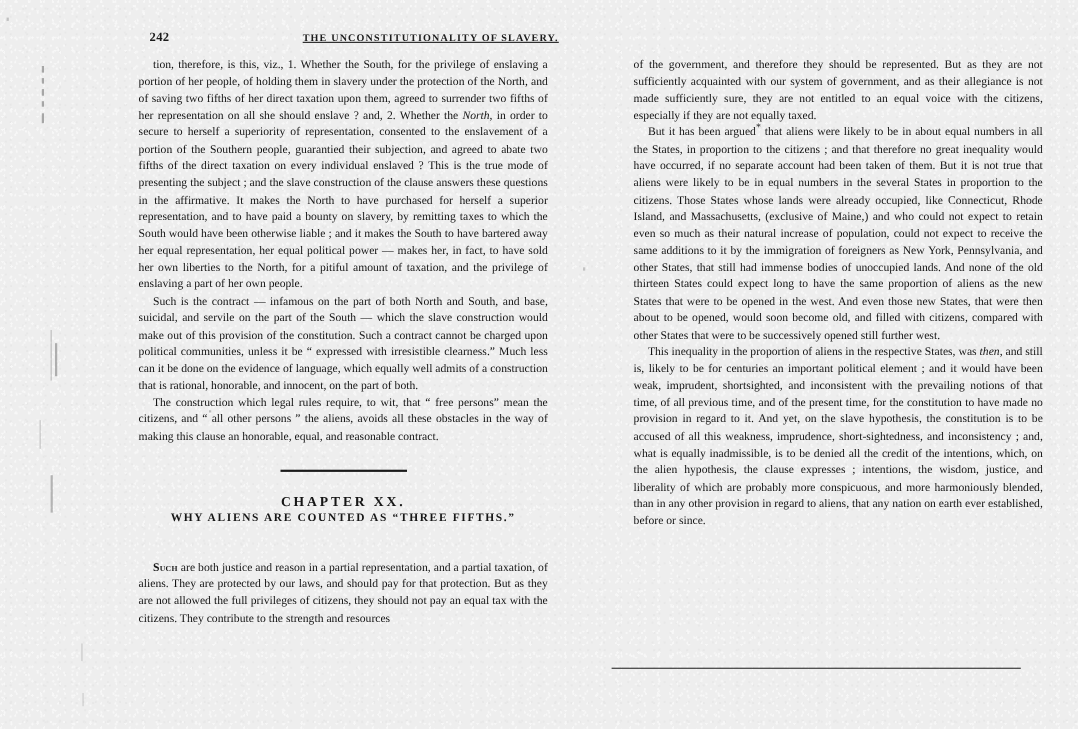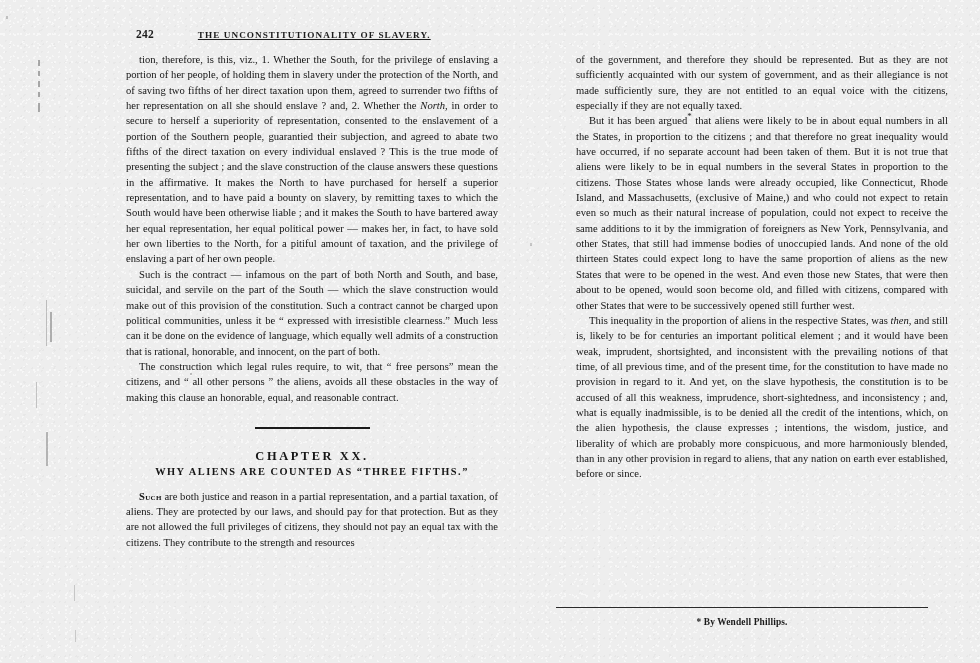--- a/index.html
+++ b/index.html
@@ -64,21 +64,21 @@
   }
   .running-head .title {
     font-family: "Liberation Serif", serif;
     font-size: 9.2px;
     font-weight: 700;
     letter-spacing: 1.05px;
     white-space: nowrap;
     text-decoration: underline;
   }
 
-  .rh-left  { left: 136px; width: 372px; }
+  .rh-left  { left: 136px; width: 372px; justify-content: space-between; }
   .rh-left .folio { margin-right: 44px; }
 
   .col {
     position: absolute;
     top: 52px;
     width: 372px;
     color: #141414;
     font-size: 10.6px;
     line-height: 15.35px;
     text-align: justify;
@@ -122,21 +122,21 @@
     letter-spacing: 2.6px;
     color: #161616;
   }
 
   .chapter-title {
     text-align: center;
     font-size: 10.4px;
     font-weight: 700;
     letter-spacing: 1.5px;
     color: #161616;
-    margin-bottom: 9px;
+    margin-bottom: 29px;
     white-space: nowrap;
   }
 
   .footnote-rule {
     position: absolute;
     left: 556px;
     top: 607px;
     width: 372px;
     height: 0;
     border-top: 1px solid #2b2b2b;
@@ -219,15 +219,14 @@
     <p class="cont">of the government, and therefore they should be represented. But as they are not sufficiently acquainted with our system of government, and as their allegiance is not made sufficiently sure, they are not entitled to an equal voice with the citizens, especially if they are not equally taxed.</p>
 
     <p><span>But it has been argued</span><span class="fn-mark">*</span><span> that aliens were likely to be in about equal numbers in all the States, in proportion to the citizens ; and that therefore no great inequality would have occurred, if no separate account had been taken of them. But it is not true that aliens were likely to be in equal numbers in the several States in proportion to the citizens. Those States whose lands were already occupied, like Connecticut, Rhode Island, and Massachusetts, (exclusive of Maine,) and who could not expect to retain even so much as their natural increase of population, could not expect to receive the same additions to it by the immigration of foreigners as New York, Pennsylvania, and other States, that still had immense bodies of unoccupied lands. And none of the old thirteen States could expect long to have the same proportion of aliens as the new States that were to be opened in the west. And even those new States, that were then about to be opened, would soon become old, and filled with citizens, compared with other States that were to be successively opened still further west.</span></p>
 
     <p><span>This inequality in the proportion of aliens in the respective States, was </span><em>then</em><span>, and still is, likely to be for centuries an important political element ; and it would have been weak, imprudent, shortsighted, and inconsistent with the prevailing notions of that time, of all previous time, and of the present time, for the constitution to have made no provision in regard to it. And yet, on the slave hypothesis, the constitution is to be accused of all this weakness, imprudence, short-sightedness, and inconsistency ; and, what is equally inadmissible, is to be denied all the credit of the intentions, which, on the alien hypothesis, the clause expresses ; intentions, the wisdom, justice, and liberality of which are probably more conspicuous, and more harmoniously blended, than in any other provision in regard to aliens, that any nation on earth ever established, before or since.</span></p>
 
 
   </div>
 
   <div class="footnote-rule"></div>
-  <div class="footnote">* By Wendell Phillips.</div>
 
 </div>
 
 </body></html>

